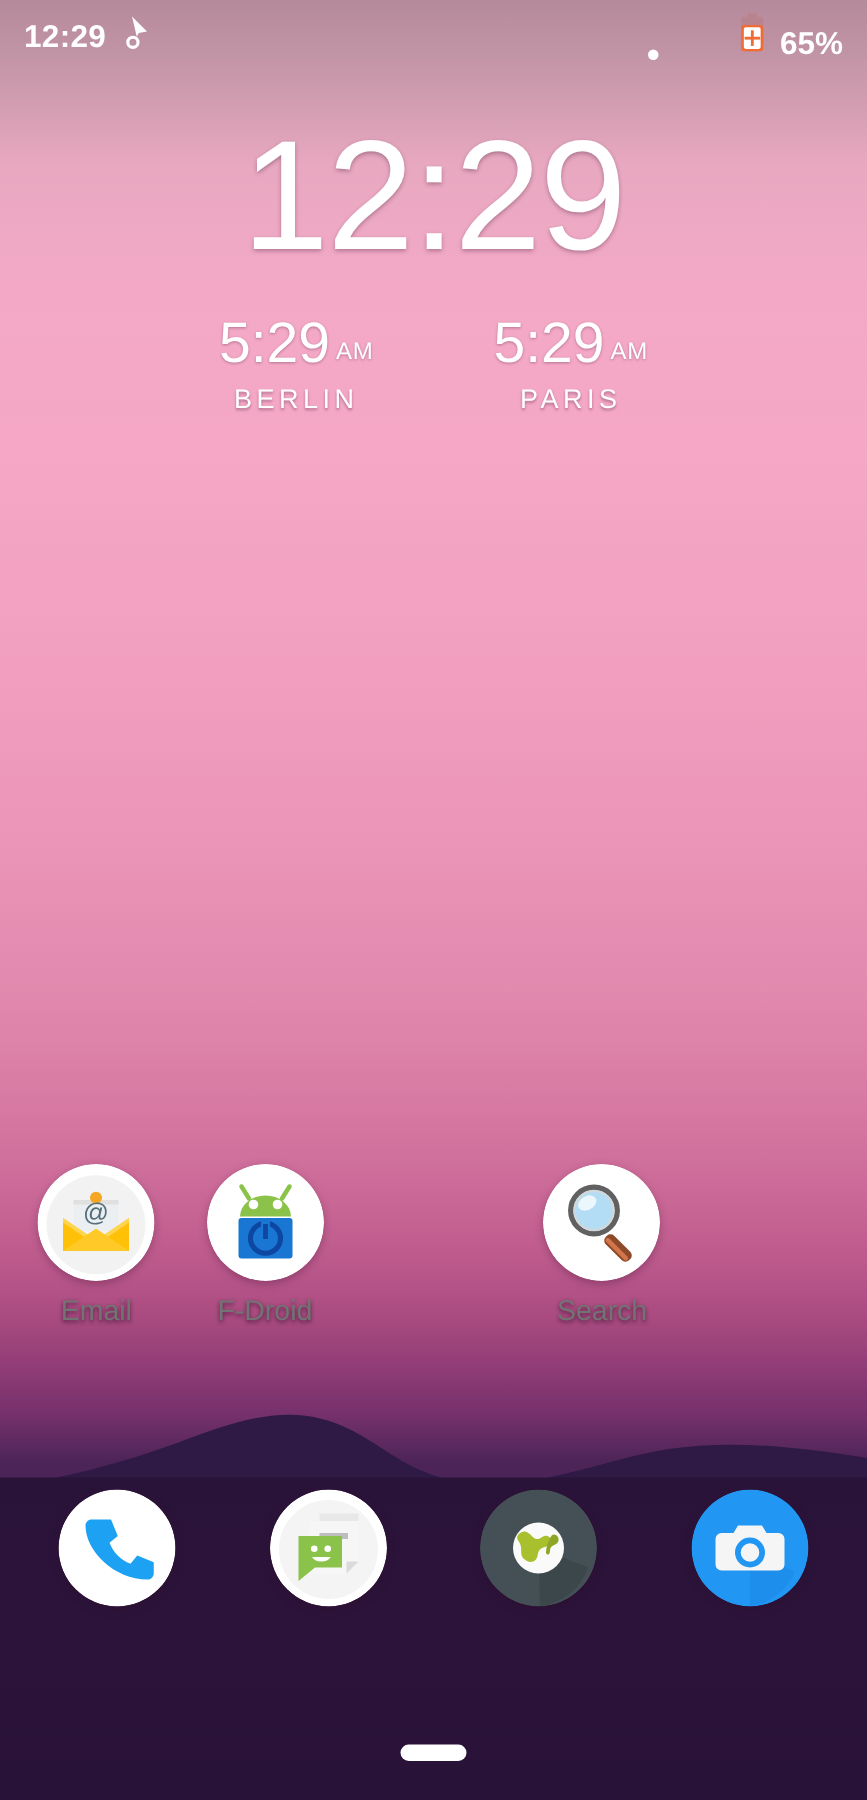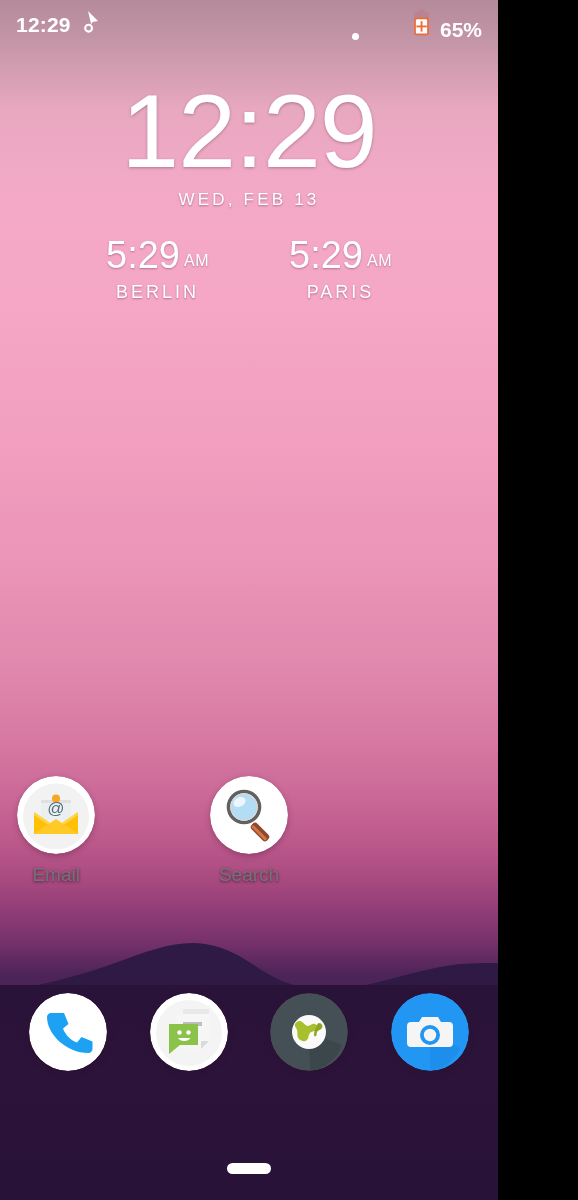--- a/index.html
+++ b/index.html
@@ -6,21 +6,21 @@
     margin: 0;
     padding: 0;
     background: #000;
   }
   body {
     font-family: "Liberation Sans", sans-serif;
   }
 
   #screen {
     position: relative;
-    width: 498px;
+    width: 578px;
     height: 1200px;
     overflow: hidden;
     user-select: none;
   }
 
   
   .wallpaper {
     position: absolute;
     inset: 0;
     background:
@@ -248,21 +248,20 @@
           <rect x="7.6" y="12.2" width="1.9" height="10.4" fill="#ef6c37"></rect>
           <rect x="3.4" y="16.5" width="10.4" height="1.9" fill="#ef6c37"></rect>
         </svg>
       </span>
       <span class="sb-battery-text">65%</span>
     </div>
   </div>
 
   <div class="clockwidget">
     <div class="cw-time">12:29</div>
-    <div class="cw-date">WED, FEB 13</div>
     <div class="cw-cities">
 
       <div class="cw-city">
         <div class="cw-city-time"><span>5:29</span><span class="cw-ampm">AM</span></div>
         <div class="cw-city-name">BERLIN</div>
       </div>
 
       <div class="cw-city">
         <div class="cw-city-time"><span>5:29</span><span class="cw-ampm">AM</span></div>
         <div class="cw-city-name">PARIS</div>
@@ -284,20 +283,37 @@
           <text x="39" y="38" font-family="'Liberation Sans',sans-serif" font-size="17" fill="#546e7a" text-anchor="middle">@</text>
           <path d="M17 36 L39 51 L61 36 L61 58 L17 58 Z" fill="#ffc107"></path>
           <path d="M17 36 L39 51 L61 36 L61 39 L39 54 L17 39 Z" fill="#ffd54f"></path>
           <path d="M17 58 L39 43 L61 58 Z" fill="#ffca28"></path>
         </svg>
       </div>
       <div class="app-label">Email</div>
     </div>
 
 
+    <div class="appcell">
+      <div class="icon-wrap">
+        <svg viewBox="0 0 78 78" aria-hidden="true">
+          <circle cx="39" cy="39" r="39" fill="#ffffff"></circle>
+          <line x1="23" y1="15" x2="28" y2="23" stroke="#8bc34a" stroke-width="3" stroke-linecap="round"></line>
+          <line x1="55" y1="15" x2="50" y2="23" stroke="#8bc34a" stroke-width="3" stroke-linecap="round"></line>
+          <path d="M22 35 a17 14 0 0 1 34 0 z" fill="#8bc34a"></path>
+          <circle cx="31" cy="27" r="3.2" fill="#ffffff"></circle>
+          <circle cx="47" cy="27" r="3.2" fill="#ffffff"></circle>
+          <rect x="21" y="36" width="36" height="27" rx="2" fill="#1976d2"></rect>
+          <circle cx="39" cy="49.5" r="10" fill="none" stroke="#0d47a1" stroke-width="3.4"></circle>
+          <rect x="36" y="37.5" width="6" height="12" fill="#1976d2"></rect>
+          <rect x="37.4" y="40" width="3.2" height="10" fill="#0d47a1"></rect>
+        </svg>
+      </div>
+      <div class="app-label">F-Droid</div>
+    </div>
 
     <div class="appcell empty">
       <div class="icon-wrap"></div>
       <div class="app-label"></div>
     </div>
 
     <div class="appcell">
       <div class="icon-wrap">
         <svg viewBox="0 0 78 78" aria-hidden="true">
           <circle cx="39" cy="39" r="39" fill="#ffffff"></circle>

